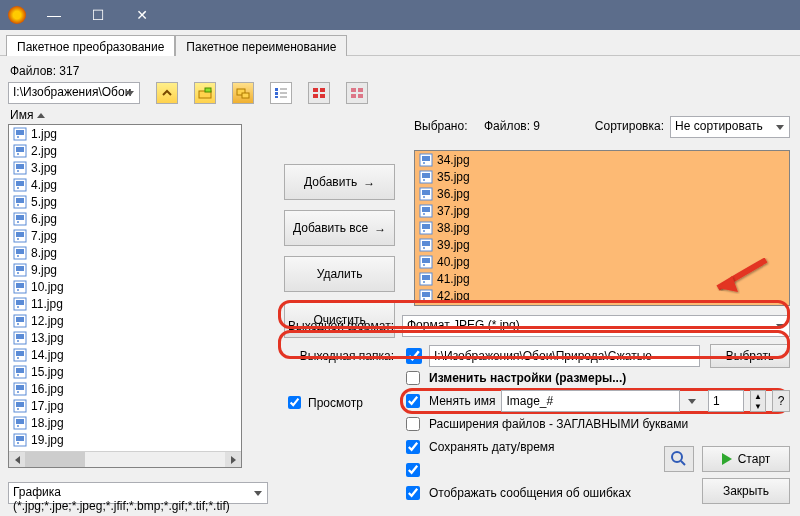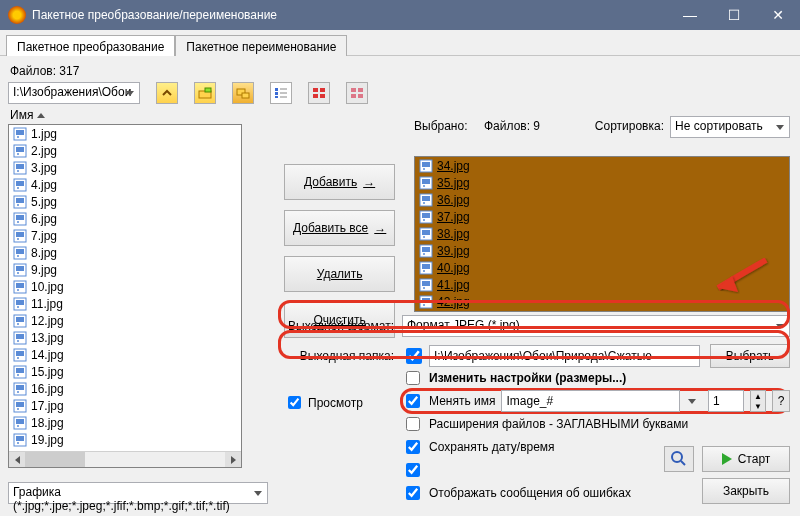--- a/index.html
+++ b/index.html
@@ -30,30 +30,30 @@
   .filelist { width: 234px; height: 344px; border: 1px solid #828282; background: #fff; overflow: hidden; }
   .filelist-inner { height: calc(100% - 16px); overflow-y: scroll; overflow-x:hidden; }
   .filelist .row { display:flex; align-items:center; gap:4px; padding:1px 4px; height:17px; }
   .file-icon { width:14px; height:14px; display:inline-flex;align-items:center;justify-content:center; flex:0 0 auto; }
   .hscroll { height:16px; background:#efefef; border-top:1px solid #d0d0d0; display:flex; }
   .hscroll .track { flex:1; background:#efefef; position:relative; }
   .hscroll .thumb { position:absolute; left:0; top:0; height:100%; width:60px; background:#cdcdcd; }
   .hscroll .btn { width:16px; background:#e0e0e0; display:flex;align-items:center;justify-content:center; }
 
   .middle-btns { position:absolute; left: 284px; top: 108px; display:flex; flex-direction:column; gap:10px; }
-  .std-btn { height: 24px; min-width: 108px; border:1px solid #adadad; background: linear-gradient(#f7f7f7,#e3e3e3); padding:17px 8px; display:flex; align-items:center; justify-content:center; gap:6px;text-decoration:underline; }
+  .std-btn { height: 24px; min-width: 108px; border:1px solid #adadad; background: linear-gradient(#f7f7f7,#e3e3e3); padding:17px 8px; display:flex; align-items:center; justify-content:center; gap:6px; }
   .arrow-rt::after { content:"→"; font-weight:bold; }
 
   .selected-area { position:absolute; left: 414px; top: 60px; right: 10px; }
-  .selected-header { display:flex; align-items:baseline; margin-bottom:18px; }
+  .selected-header { display:flex; align-items:baseline; margin-bottom:12px; }
   .selected-header .lbl1 { width:70px; }
   .selected-header .lbl2 { width:80px; }
   .selected-header .sortlbl { margin-left:auto; margin-right:6px; }
   .sort-dd { width:120px; height:22px; border:1px solid #abadb3; background:#fff; padding:2px 18px 2px 4px; }
-  .selected-list { border:1px solid #828282; background:#a16207; height:156px; overflow-y:scroll;text-decoration:underline; }
+  .selected-list { border:1px solid #828282; background:#fdba74; height:156px; overflow-y:scroll; }
   .selected-list .row { display:flex;align-items:center;gap:4px; padding:1px 4px; height:17px; }
 
   .format-row { display:flex; align-items:center; margin-top: 14px; gap:4px; height:28px; }
   .format-row .label { width:118px; text-align:right; padding-right:4px; }
   .format-dd { flex:1; height:22px; border:1px solid #abadb3; background:#fff; padding:2px 18px 2px 4px; }
   .out-btn { width:80px; height:24px; border:1px solid #adadad; background:linear-gradient(#f7f7f7,#e3e3e3); display:flex;align-items:center;justify-content:center; margin-left:6px; }
 
   .highlight-red { border:3px solid #e33423; border-radius:12px; position:absolute; pointer-events:none; }
 
   .folder-row { display:flex; align-items:center; margin-top:2px; gap:4px; height:28px; }
@@ -86,21 +86,20 @@
   .chev { width:0;height:0;border-left:4px solid transparent;border-right:4px solid transparent;border-top:5px solid #555; display:inline-block;}
   .chev-r { width:0;height:0;border-top:4px solid transparent;border-bottom:4px solid transparent;border-left:5px solid #555;}
   .chev-l { width:0;height:0;border-top:4px solid transparent;border-bottom:4px solid transparent;border-right:5px solid #555;}
 </style>
 </head>
 <body>
 <div class="window">
 
   <div class="titlebar">
     <div class="app-icon"></div>
-    <div class="title">Пакетное преобразование/переименование</div>
     <div class="winbtn">—</div>
     <div class="winbtn">☐</div>
     <div class="winbtn">✕</div>
   </div>
 
   <div class="tabs">
     <div class="tab active">Пакетное преобразование</div>
     <div class="tab">Пакетное переименование</div>
   </div>
 

